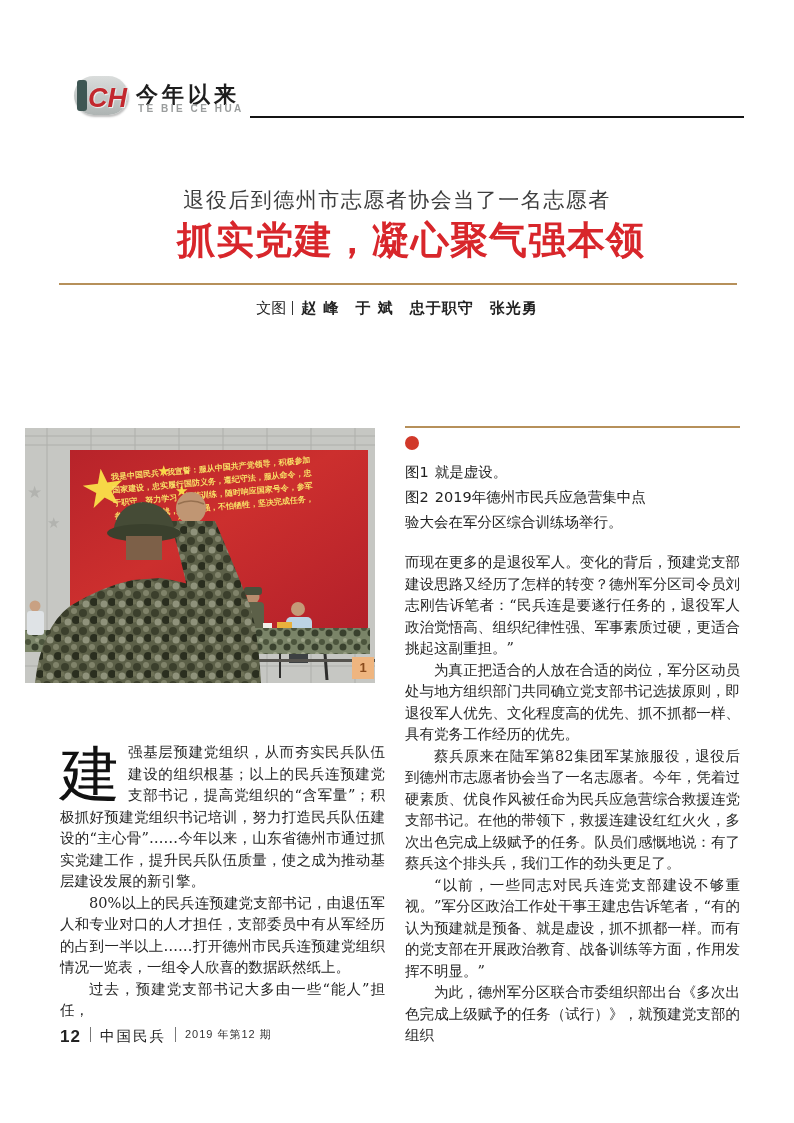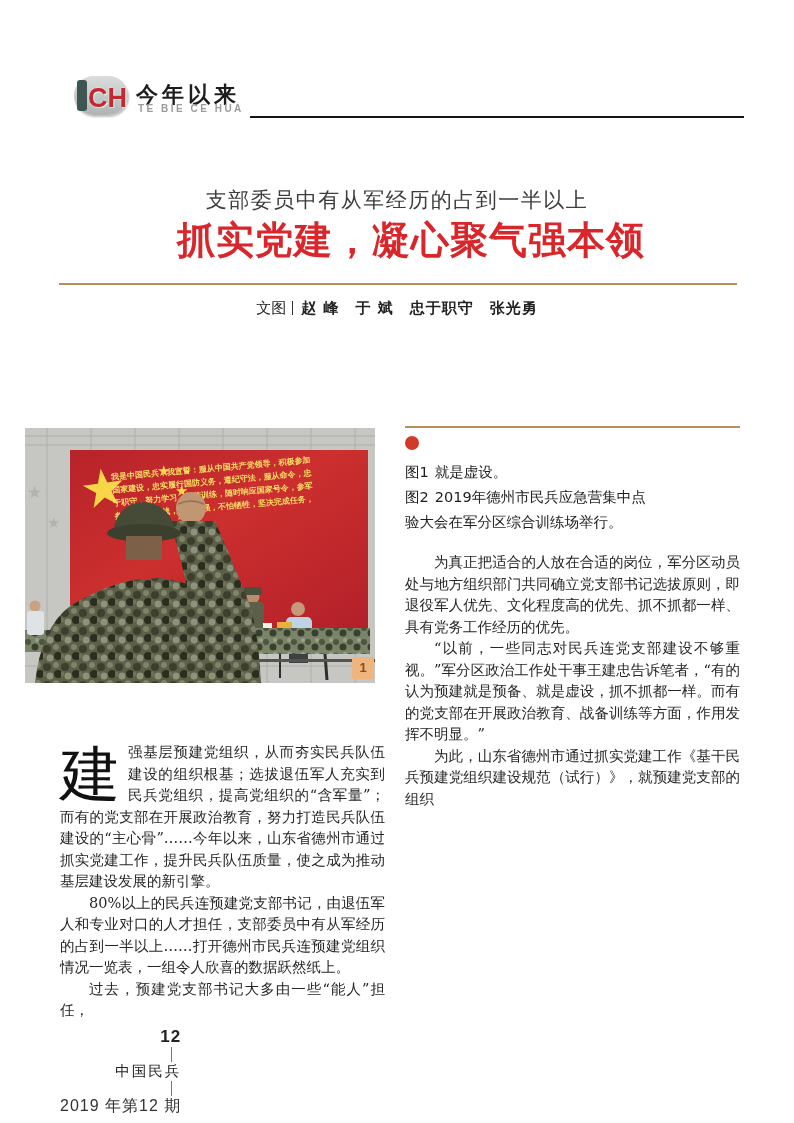--- a/index.html
+++ b/index.html
@@ -2,21 +2,21 @@
 <html><head>
 <meta charset="utf-8">
 <style>
   * { margin:0; padding:0; box-sizing:border-box; }
   body { background:#ffffff; font-family:"Liberation Sans", sans-serif; }
   .page { position:relative; width:794px; height:1123px; background:#ffffff; overflow:hidden; margin:0 auto; }
 
   
   .logo { position:absolute; left:74px; top:76px; width:54px; height:39px;
           background:linear-gradient(180deg,#dadddc 0%,#c2c7c6 55%,#aeb4b3 100%);
-          border-radius:21px; box-shadow:1px 2px 2px rgba(0,0,0,.25); }
+          border-radius:21px; box-shadow:1px 2px 2px rgba(0,0,0,.25);font-style:italic; }
   .logo-spine { position:absolute; left:3px; top:4px; bottom:4px; width:10px;
           background:#3e5653; border-radius:3px; }
   .logo-ch { position:absolute; left:14px; top:7px; font-size:27px; font-weight:bold;
           color:#c2282e; letter-spacing:0; font-family:"Liberation Sans",sans-serif;
           text-shadow:0 0 2px #f2f4f3, 1px 1px 0 #e8eceb; }
   .sect-title { position:absolute; left:136px; top:80px; font-size:22px; font-weight:bold;
           color:#1d1d1d; letter-spacing:4px; font-family:"DejaVu Sans",sans-serif; }
   .sect-sub { position:absolute; left:138px; top:103px; font-size:10px; font-weight:bold;
           color:#9a9d9d; letter-spacing:2.5px; }
   .header-rule { position:absolute; left:250px; top:116px; width:494px; height:2px; background:#141414; }
@@ -57,40 +57,40 @@
          text-align:justify; font-family:"DejaVu Serif",serif; }
   .col p { text-indent:2em; }
   .col p.noindent { text-indent:0; }
   .col-left  { left:60px;  top:742px; width:325px; }
   .col-right { left:405px; top:552px; width:335px; }
   .dropcap { float:left; font-size:60px; line-height:60px; padding:2px 8px 0 0;
          font-family:"DejaVu Serif",serif; color:#111; }
 
   
   .footer { position:absolute; left:60px; top:1027px; font-size:14px; color:#222;
-         display:flex; align-items:flex-end;flex-direction:column; }
+         display:flex; align-items:flex-start; }
   .footer .pageno { font-size:17px; font-weight:bold; letter-spacing:1px; }
   .footer .fbar { display:inline-block; width:1px; height:15px; background:#777; margin:0 9px; }
   .footer .mag { font-size:14.5px; letter-spacing:2px; font-family:"DejaVu Sans",sans-serif; }
-  .footer .issue { font-size:16px; color:#333; letter-spacing:1px; }
+  .footer .issue { font-size:11px; color:#333; letter-spacing:1px; }
 </style>
 </head>
 <body>
 
 <div class="page">
 
   <div class="logo">
     <div class="logo-spine"></div>
     <div class="logo-ch">CH</div>
   </div>
   <div class="sect-title">今年以来</div>
   <div class="sect-sub">TE BIE CE HUA</div>
   <div class="header-rule"></div>
 
-  <div class="kicker">支部委员中有从军经历的占到一半以上</div>
+  <div class="kicker">退役后到德州市志愿者协会当了一名志愿者</div>
   <div class="main-title">抓实党建，凝心聚气强本领</div>
   <div class="gold-rule"></div>
   <div class="byline">
     <span class="prefix">文图</span><span class="bar"></span><span class="authors">赵 峰　于 斌　忠于职守　张光勇</span>
   </div>
 
   <div class="photo">
     <svg width="350" height="255" viewBox="0 0 350 255">
       <defs>
         <linearGradient id="screenGrad" x1="0" y1="0" x2="1" y2="1">
@@ -184,29 +184,31 @@
   <div class="caption-block">
     <div class="dot"></div>
     <div class="captions">
       <span class="cap-label">图1</span><span>就是虚设。</span><br>
       <span class="cap-label">图2</span><span>2019年德州市民兵应急营集中点验大会在军分区综合训练场举行。</span>
     </div>
   </div>
 
   <div class="col col-left">
     <span class="dropcap">建</span>
-    <p class="noindent">强基层预建党组织，从而夯实民兵队伍建设的组织根基；选拔退伍军人充实到民兵党组织，提高党组织的“含军量”；而有的党支部在开展政治教育，努力打造民兵队伍建设的“主心骨”……今年以来，山东省德州市通过抓实党建工作，提升民兵队伍质量，使之成为推动基层建设发展的新引擎。</p>
+    <p class="noindent">强基层预建党组织，从而夯实民兵队伍建设的组织根基；以上的民兵连预建党支部书记，提高党组织的“含军量”；积极抓好预建党组织书记培训，努力打造民兵队伍建设的“主心骨”……今年以来，山东省德州市通过抓实党建工作，提升民兵队伍质量，使之成为推动基层建设发展的新引擎。</p>
     <p>80%以上的民兵连预建党支部书记，由退伍军人和专业对口的人才担任，支部委员中有从军经历的占到一半以上……打开德州市民兵连预建党组织情况一览表，一组令人欣喜的数据跃然纸上。</p>
     <p>过去，预建党支部书记大多由一些“能人”担任，</p>
   </div>
 
   <div class="col col-right">
+    <p class="noindent">而现在更多的是退役军人。变化的背后，预建党支部建设思路又经历了怎样的转变？德州军分区司令员刘志刚告诉笔者：“民兵连是要遂行任务的，退役军人政治觉悟高、组织纪律性强、军事素质过硬，更适合挑起这副重担。”</p>
     <p>为真正把适合的人放在合适的岗位，军分区动员处与地方组织部门共同确立党支部书记选拔原则，即退役军人优先、文化程度高的优先、抓不抓都一样、具有党务工作经历的优先。</p>
+    <p>蔡兵原来在陆军第82集团军某旅服役，退役后到德州市志愿者协会当了一名志愿者。今年，凭着过硬素质、优良作风被任命为民兵应急营综合救援连党支部书记。在他的带领下，救援连建设红红火火，多次出色完成上级赋予的任务。队员们感慨地说：有了蔡兵这个排头兵，我们工作的劲头更足了。</p>
     <p>“以前，一些同志对民兵连党支部建设不够重视。”军分区政治工作处干事王建忠告诉笔者，“有的认为预建就是预备、就是虚设，抓不抓都一样。而有的党支部在开展政治教育、战备训练等方面，作用发挥不明显。”</p>
-    <p>为此，山东省德州市通过抓实党建工作《基干民兵预建党组织建设规范（试行）》，就预建党支部的组织</p>
+    <p>为此，德州军分区联合市委组织部出台《多次出色完成上级赋予的任务（试行）》，就预建党支部的组织</p>
   </div>
 
   <div class="footer">
     <span class="pageno">12</span>
     <span class="fbar"></span>
     <span class="mag">中国民兵</span>
     <span class="fbar"></span>
     <span class="issue">2019 年第12 期</span>
   </div>
 

